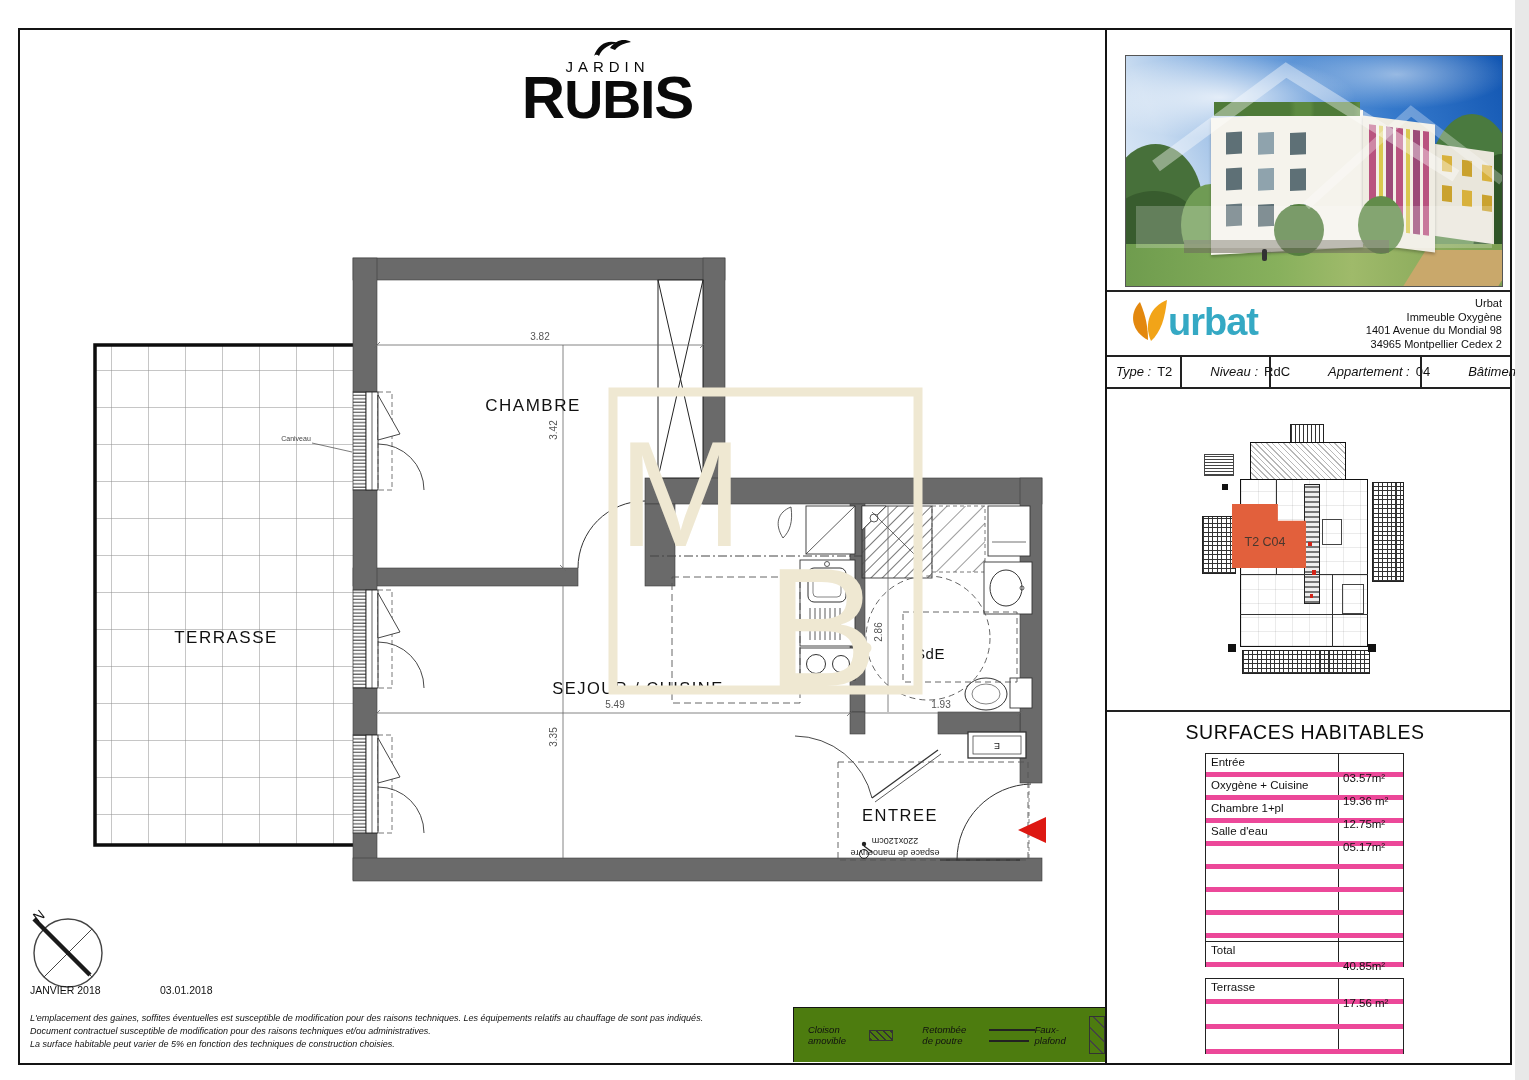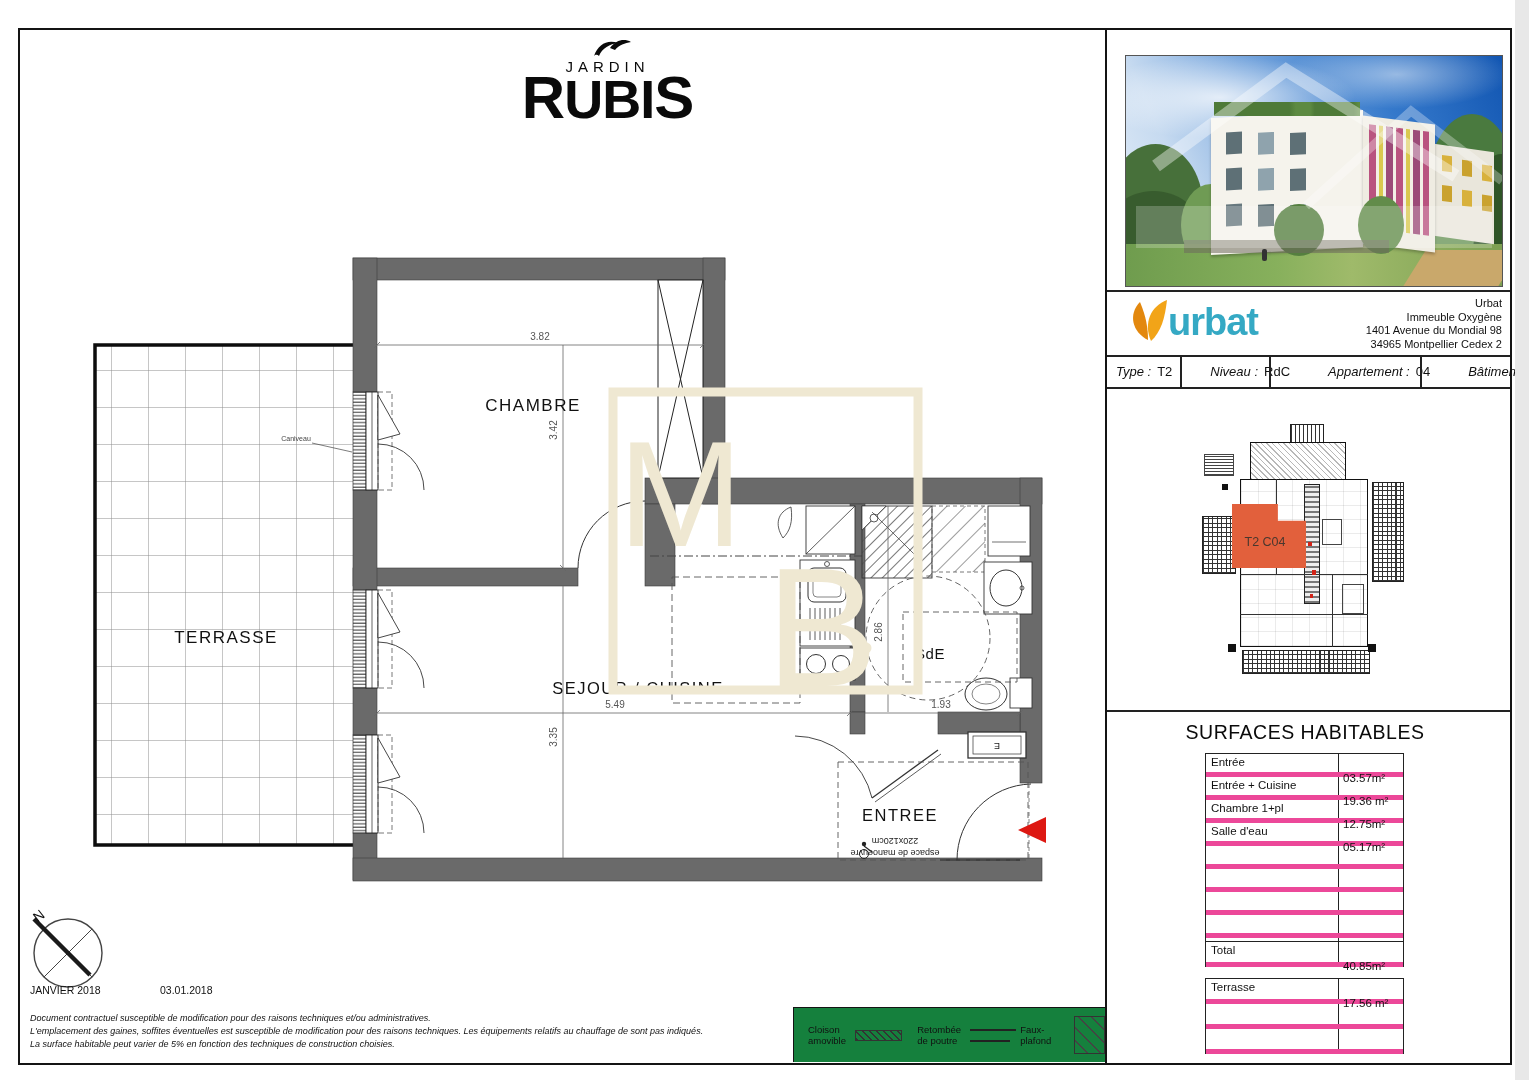--- a/index.html
+++ b/index.html
@@ -18,21 +18,21 @@
   .brand .big{font-size:60px;}
   .brand .mid{font-size:54px;}
   .brand svg{position:absolute;left:86px;top:0;}
 
   
   .date-month{position:absolute;left:30px;top:984px;font-size:10.5px;color:#111;}
   .date-exact{position:absolute;left:160px;top:984px;font-size:10.5px;color:#111;}
   .legal{position:absolute;left:30px;top:1012px;font-size:9px;font-style:italic;line-height:13px;color:#111;}
   .legend{position:absolute;left:793px;top:1007px;width:312px;height:55px;
           border-top:1.5px solid #141414;border-left:1.5px solid #141414;
-          display:flex;align-items:center;gap:9px;padding-left:14px;box-sizing:border-box;background:#15803d;}
+          display:flex;align-items:center;gap:23px;padding-left:14px;box-sizing:border-box;background:#4d7c0f;font-style:italic;}
   .leg-txt{font-size:9.5px;line-height:11px;color:#111;}
   .sw-cloison{width:56px;height:9px;border:1px solid #333;
      background:repeating-linear-gradient(45deg,#333 0 1.5px,transparent 1.5px 5px);}
   .sw-retombee{width:46px;height:18px;position:relative;}
   .sw-retombee i{position:absolute;left:0;height:1.6px;background:#222;display:block;}
   .sw-faux{width:38px;height:38px;border:1px solid #333;box-sizing:border-box;
      background:repeating-linear-gradient(45deg,transparent 0 8px,#444 8px 9.5px);}
 
   
   .photo{position:absolute;left:1125px;top:55px;width:376px;height:230px;border:1px solid #555;
@@ -340,22 +340,22 @@
       <line x1="44" y1="929" x2="92" y2="977" stroke="#444" stroke-width="1"></line>
       <line x1="92" y1="929" x2="44" y2="977" stroke="#444" stroke-width="1"></line>
       <line x1="90" y1="975" x2="34" y2="919" stroke="#1a1a1a" stroke-width="4.5"></line>
       <text x="34" y="920" font-size="14" fill="#111" transform="rotate(-38 40 916)">N</text>
     </g>
   </svg>
 
   <div class="date-month">JANVIER 2018</div>
   <div class="date-exact">03.01.2018</div>
   <div class="legal">
+    <div>L'emplacement des gaines, soffites éventuelles est susceptible de modification pour des raisons techniques. Les équipements relatifs au chauffage de sont pas indiqués.</div>
     <div>Document contractuel susceptible de modification pour des raisons techniques et/ou administratives.</div>
-    <div>L'emplacement des gaines, soffites éventuelles est susceptible de modification pour des raisons techniques. Les équipements relatifs au chauffage de sont pas indiqués.</div>
     <div>La surface habitable peut varier de 5% en fonction des techniques de construction choisies.</div>
   </div>
 
   <div class="legend">
     <div class="leg-txt">
       <div>Cloison</div>
         <div>amovible</div>
     </div>
     <div class="sw-cloison"></div>
     <div class="leg-txt" style="margin-left:6px">
@@ -468,21 +468,21 @@
   <div class="hline" style="left:1107px;top:710px;width:403px;"></div>
 
   <div class="surf-title">SURFACES HABITABLES</div>
 
   <div class="surf-table" style="top:753px;">
     <div class="s-row">
         <div class="sl">Entrée</div>
         <div class="sv">03.57m²</div>
       </div>
     <div class="s-row">
-        <div class="sl">Entrée + Cuisine</div>
+        <div class="sl">Oxygène + Cuisine</div>
         <div class="sv">19.36 m²</div>
       </div>
     <div class="s-row">
         <div class="sl">Chambre 1+pl</div>
         <div class="sv">12.75m²</div>
       </div>
     <div class="s-row">
         <div class="sl">Salle d'eau</div>
         <div class="sv">05.17m²</div>
       </div>

